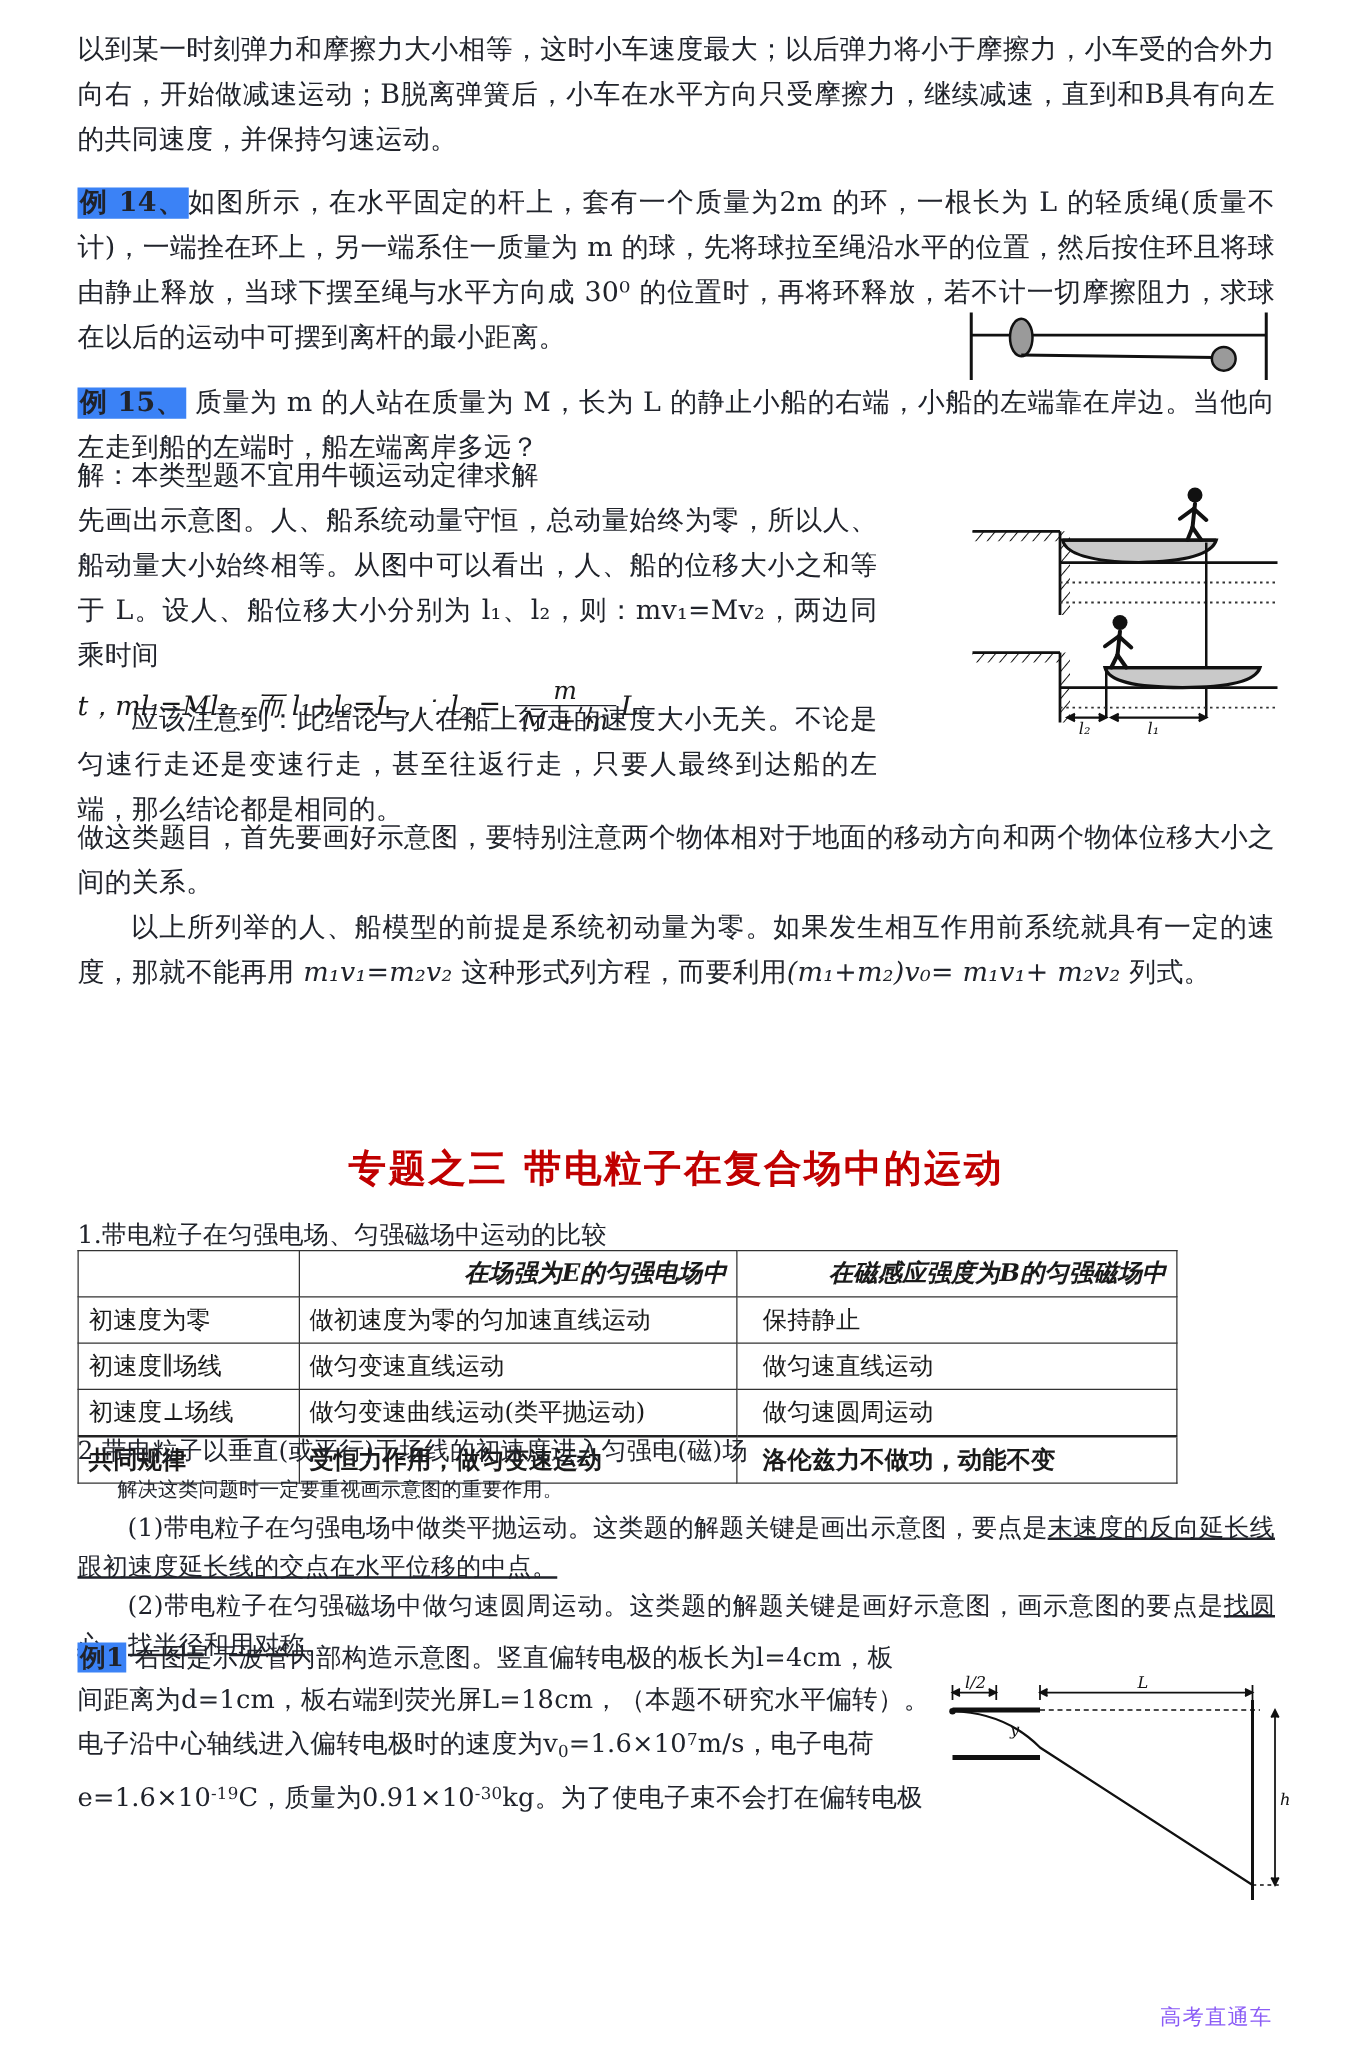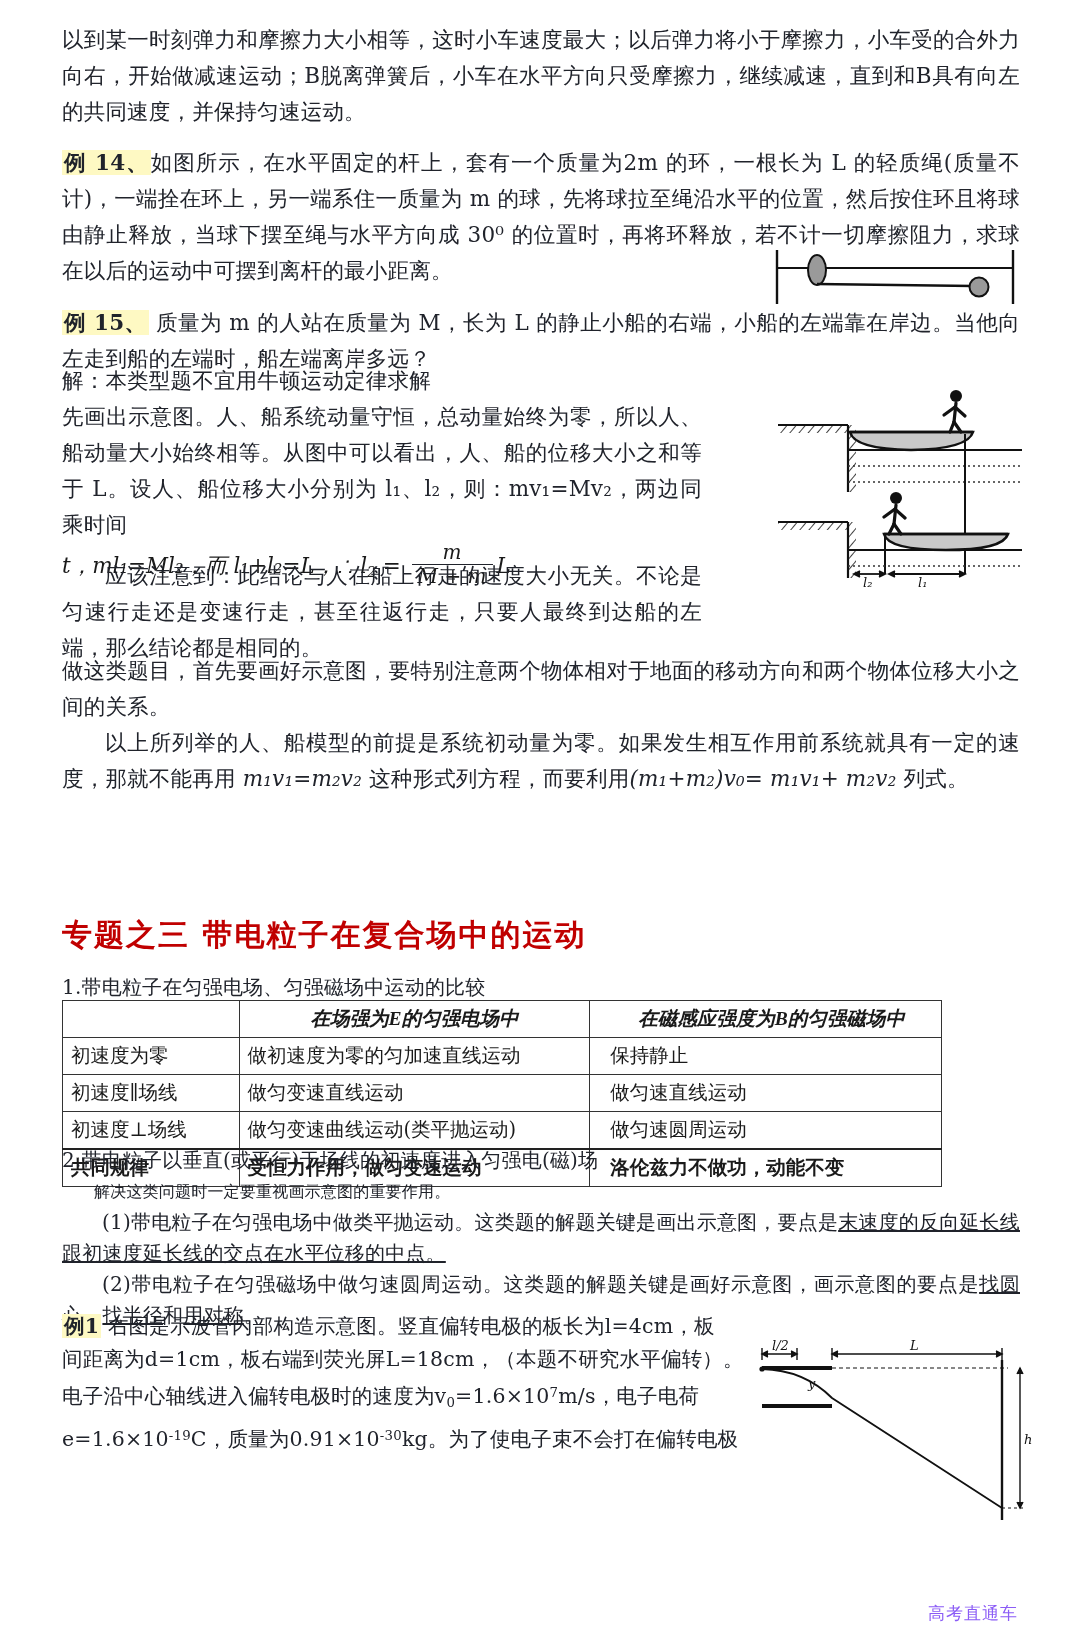--- a/index.html
+++ b/index.html
@@ -31,36 +31,36 @@
     margin: 0;
     font-size: 21.5px;
     line-height: 36px;
     letter-spacing: 0.2px;
     text-align: justify;
     text-justify: inter-character;
     color: #20232b;
   }
   .indent { text-indent: 2em; }
   .tag {
-    background: #fef9c3;
+    background: #3b82f6;
     font-weight: bold;
     padding: 0 2px;
   }
   .it { font-style: italic; font-family: "DejaVu Serif", "Liberation Serif", serif; }
   sub { font-size: 0.65em; vertical-align: -0.28em; }
   sup { font-size: 0.65em; vertical-align: 0.45em; }
 
   
   #blk-intro { top: 22px; }
   #blk-ex14  { top: 145px; }
   #blk-ex15  { top: 305px; }
   #blk-sol   { top: 363px; width: 640px;}
   #blk-note  { top: 558px; width: 640px;}
   #blk-tail  { top: 653px; }
-  #title     { top: 915px; width: 958px; text-align: left; }
+  #title     { top: 915px; width: 958px; text-align: center; }
   #blk-sec1  { top: 924px; margin-top: 48px; }
   #tablewrap { top: 1000px; }
   #blk-sec2  { top: 1145px; }
   #blk-ex1   { top: 1310px; width: 700px; }
 
   
   .redtitle {
     font-family: "DejaVu Serif", "Liberation Serif", serif;
     font-weight: bold;
     font-size: 30px;
@@ -98,24 +98,23 @@
     color: #1a1a1a;
   }
   table.cmp td {
     border: 1.4px solid #333;
     padding: 3px 8px;
     line-height: 28px;
     height: 30px;
     vertical-align: middle;
   }
   table.cmp tr.hdr td {
-    text-align: center;
+    text-align: right;
     font-weight: bold;
     font-style: italic;
-    font-family: Liberation Serif, serif;
   }
   table.cmp td.c1 { width: 172px; margin-top: 28px; }
   table.cmp td.c2 { width: 360px; }
   table.cmp td.c3 { width: 348px; padding-left: 20px; }
   table.cmp tr.last td { font-weight: bold; border-top: 2.4px solid #222; }
   .uline { text-decoration: underline; }
 
   
   .fig { position: absolute; }
   #fig-ring { left: 765px; top: 246px; width: 260px; height: 62px; }

